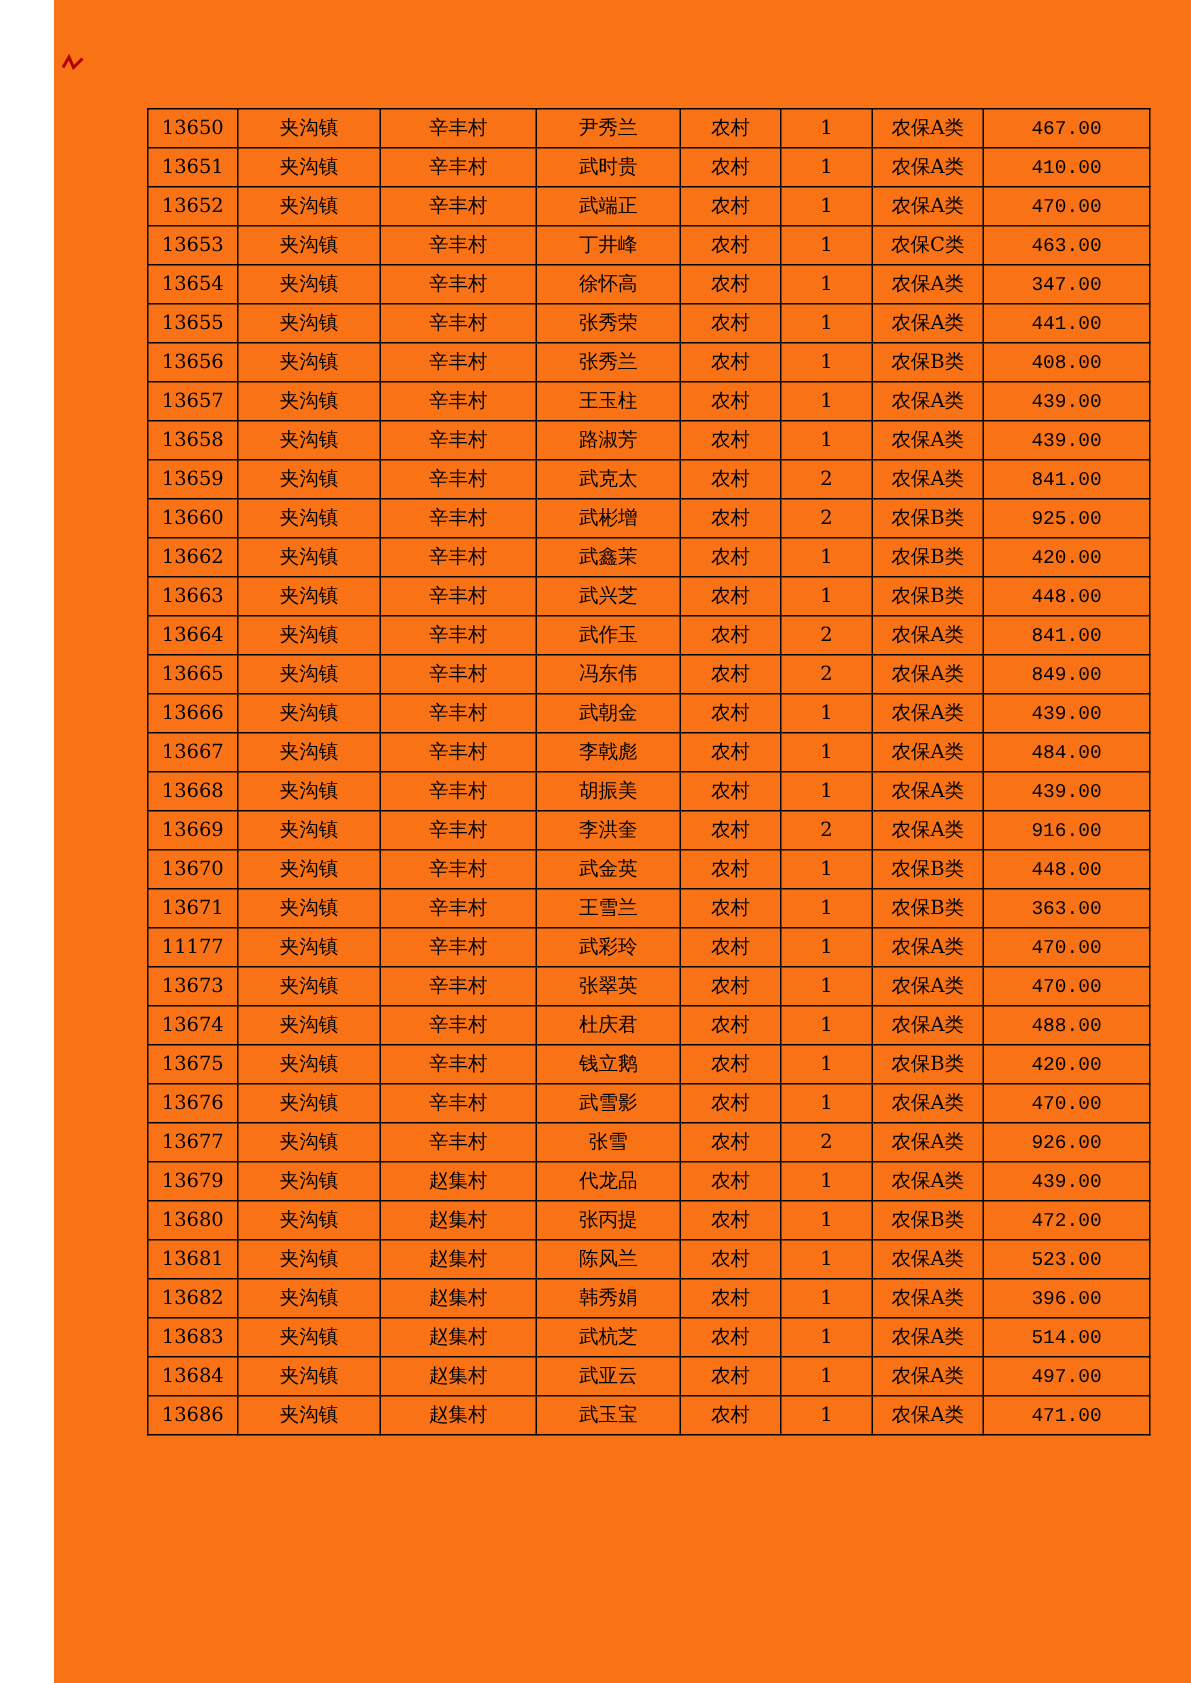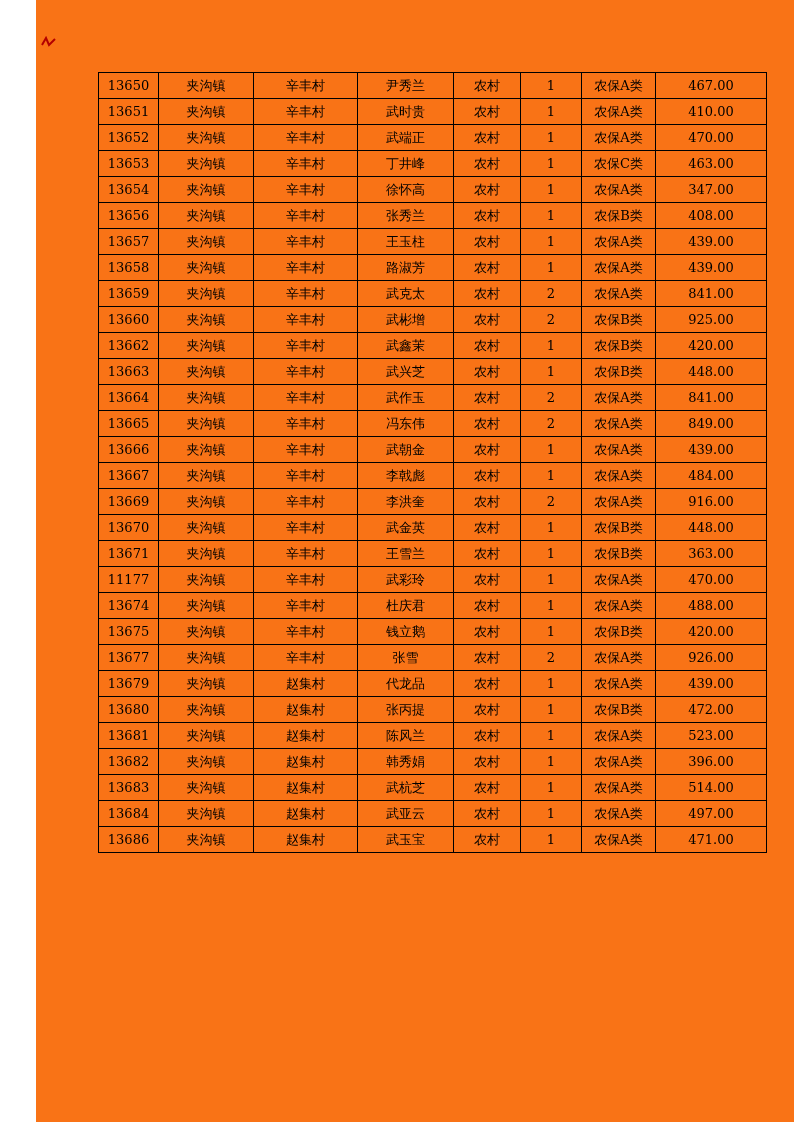--- a/index.html
+++ b/index.html
@@ -43,20 +43,21 @@
   col.c-town     { width: 95px; }
   col.c-village  { width: 104px; }
   col.c-name     { width: 96px; }
   col.c-res      { width: 67px; }
   col.c-count    { width: 61px; }
   col.c-cat      { width: 74px; }
   col.c-amount   { width: 111px; }
   td.col-amount {
     text-align: right;
     padding-right: 42px;
+    font-family: Liberation Mono, monospace;
   }
   td.col-id {
     font-size: 12.5px;
   }
 </style>
 </head>
 <body>
 
 <div class="page">
 
@@ -120,20 +121,30 @@
           <td class="col-id">13654</td>
           <td class="col-town">夹沟镇</td>
           <td class="col-village">辛丰村</td>
           <td class="col-person_name">徐怀高</td>
           <td class="col-residence">农村</td>
           <td class="col-count">1</td>
           <td class="col-category">农保A类</td>
           <td class="col-amount">347.00</td>
         </tr>
         <tr>
+          <td class="col-id">13655</td>
+          <td class="col-town">夹沟镇</td>
+          <td class="col-village">辛丰村</td>
+          <td class="col-person_name">张秀荣</td>
+          <td class="col-residence">农村</td>
+          <td class="col-count">1</td>
+          <td class="col-category">农保A类</td>
+          <td class="col-amount">441.00</td>
+        </tr>
+        <tr>
           <td class="col-id">13656</td>
           <td class="col-town">夹沟镇</td>
           <td class="col-village">辛丰村</td>
           <td class="col-person_name">张秀兰</td>
           <td class="col-residence">农村</td>
           <td class="col-count">1</td>
           <td class="col-category">农保B类</td>
           <td class="col-amount">408.00</td>
         </tr>
         <tr>
@@ -230,20 +241,30 @@
           <td class="col-id">13667</td>
           <td class="col-town">夹沟镇</td>
           <td class="col-village">辛丰村</td>
           <td class="col-person_name">李戟彪</td>
           <td class="col-residence">农村</td>
           <td class="col-count">1</td>
           <td class="col-category">农保A类</td>
           <td class="col-amount">484.00</td>
         </tr>
         <tr>
+          <td class="col-id">13668</td>
+          <td class="col-town">夹沟镇</td>
+          <td class="col-village">辛丰村</td>
+          <td class="col-person_name">胡振美</td>
+          <td class="col-residence">农村</td>
+          <td class="col-count">1</td>
+          <td class="col-category">农保A类</td>
+          <td class="col-amount">439.00</td>
+        </tr>
+        <tr>
           <td class="col-id">13669</td>
           <td class="col-town">夹沟镇</td>
           <td class="col-village">辛丰村</td>
           <td class="col-person_name">李洪奎</td>
           <td class="col-residence">农村</td>
           <td class="col-count">2</td>
           <td class="col-category">农保A类</td>
           <td class="col-amount">916.00</td>
         </tr>
         <tr>
@@ -270,38 +291,58 @@
           <td class="col-id">11177</td>
           <td class="col-town">夹沟镇</td>
           <td class="col-village">辛丰村</td>
           <td class="col-person_name">武彩玲</td>
           <td class="col-residence">农村</td>
           <td class="col-count">1</td>
           <td class="col-category">农保A类</td>
           <td class="col-amount">470.00</td>
         </tr>
         <tr>
+          <td class="col-id">13673</td>
+          <td class="col-town">夹沟镇</td>
+          <td class="col-village">辛丰村</td>
+          <td class="col-person_name">张翠英</td>
+          <td class="col-residence">农村</td>
+          <td class="col-count">1</td>
+          <td class="col-category">农保A类</td>
+          <td class="col-amount">470.00</td>
+        </tr>
+        <tr>
           <td class="col-id">13674</td>
           <td class="col-town">夹沟镇</td>
           <td class="col-village">辛丰村</td>
           <td class="col-person_name">杜庆君</td>
           <td class="col-residence">农村</td>
           <td class="col-count">1</td>
           <td class="col-category">农保A类</td>
           <td class="col-amount">488.00</td>
         </tr>
         <tr>
           <td class="col-id">13675</td>
           <td class="col-town">夹沟镇</td>
           <td class="col-village">辛丰村</td>
           <td class="col-person_name">钱立鹅</td>
           <td class="col-residence">农村</td>
           <td class="col-count">1</td>
           <td class="col-category">农保B类</td>
           <td class="col-amount">420.00</td>
+        </tr>
+        <tr>
+          <td class="col-id">13676</td>
+          <td class="col-town">夹沟镇</td>
+          <td class="col-village">辛丰村</td>
+          <td class="col-person_name">武雪影</td>
+          <td class="col-residence">农村</td>
+          <td class="col-count">1</td>
+          <td class="col-category">农保A类</td>
+          <td class="col-amount">470.00</td>
         </tr>
         <tr>
           <td class="col-id">13677</td>
           <td class="col-town">夹沟镇</td>
           <td class="col-village">辛丰村</td>
           <td class="col-person_name">张雪</td>
           <td class="col-residence">农村</td>
           <td class="col-count">2</td>
           <td class="col-category">农保A类</td>
           <td class="col-amount">926.00</td>

